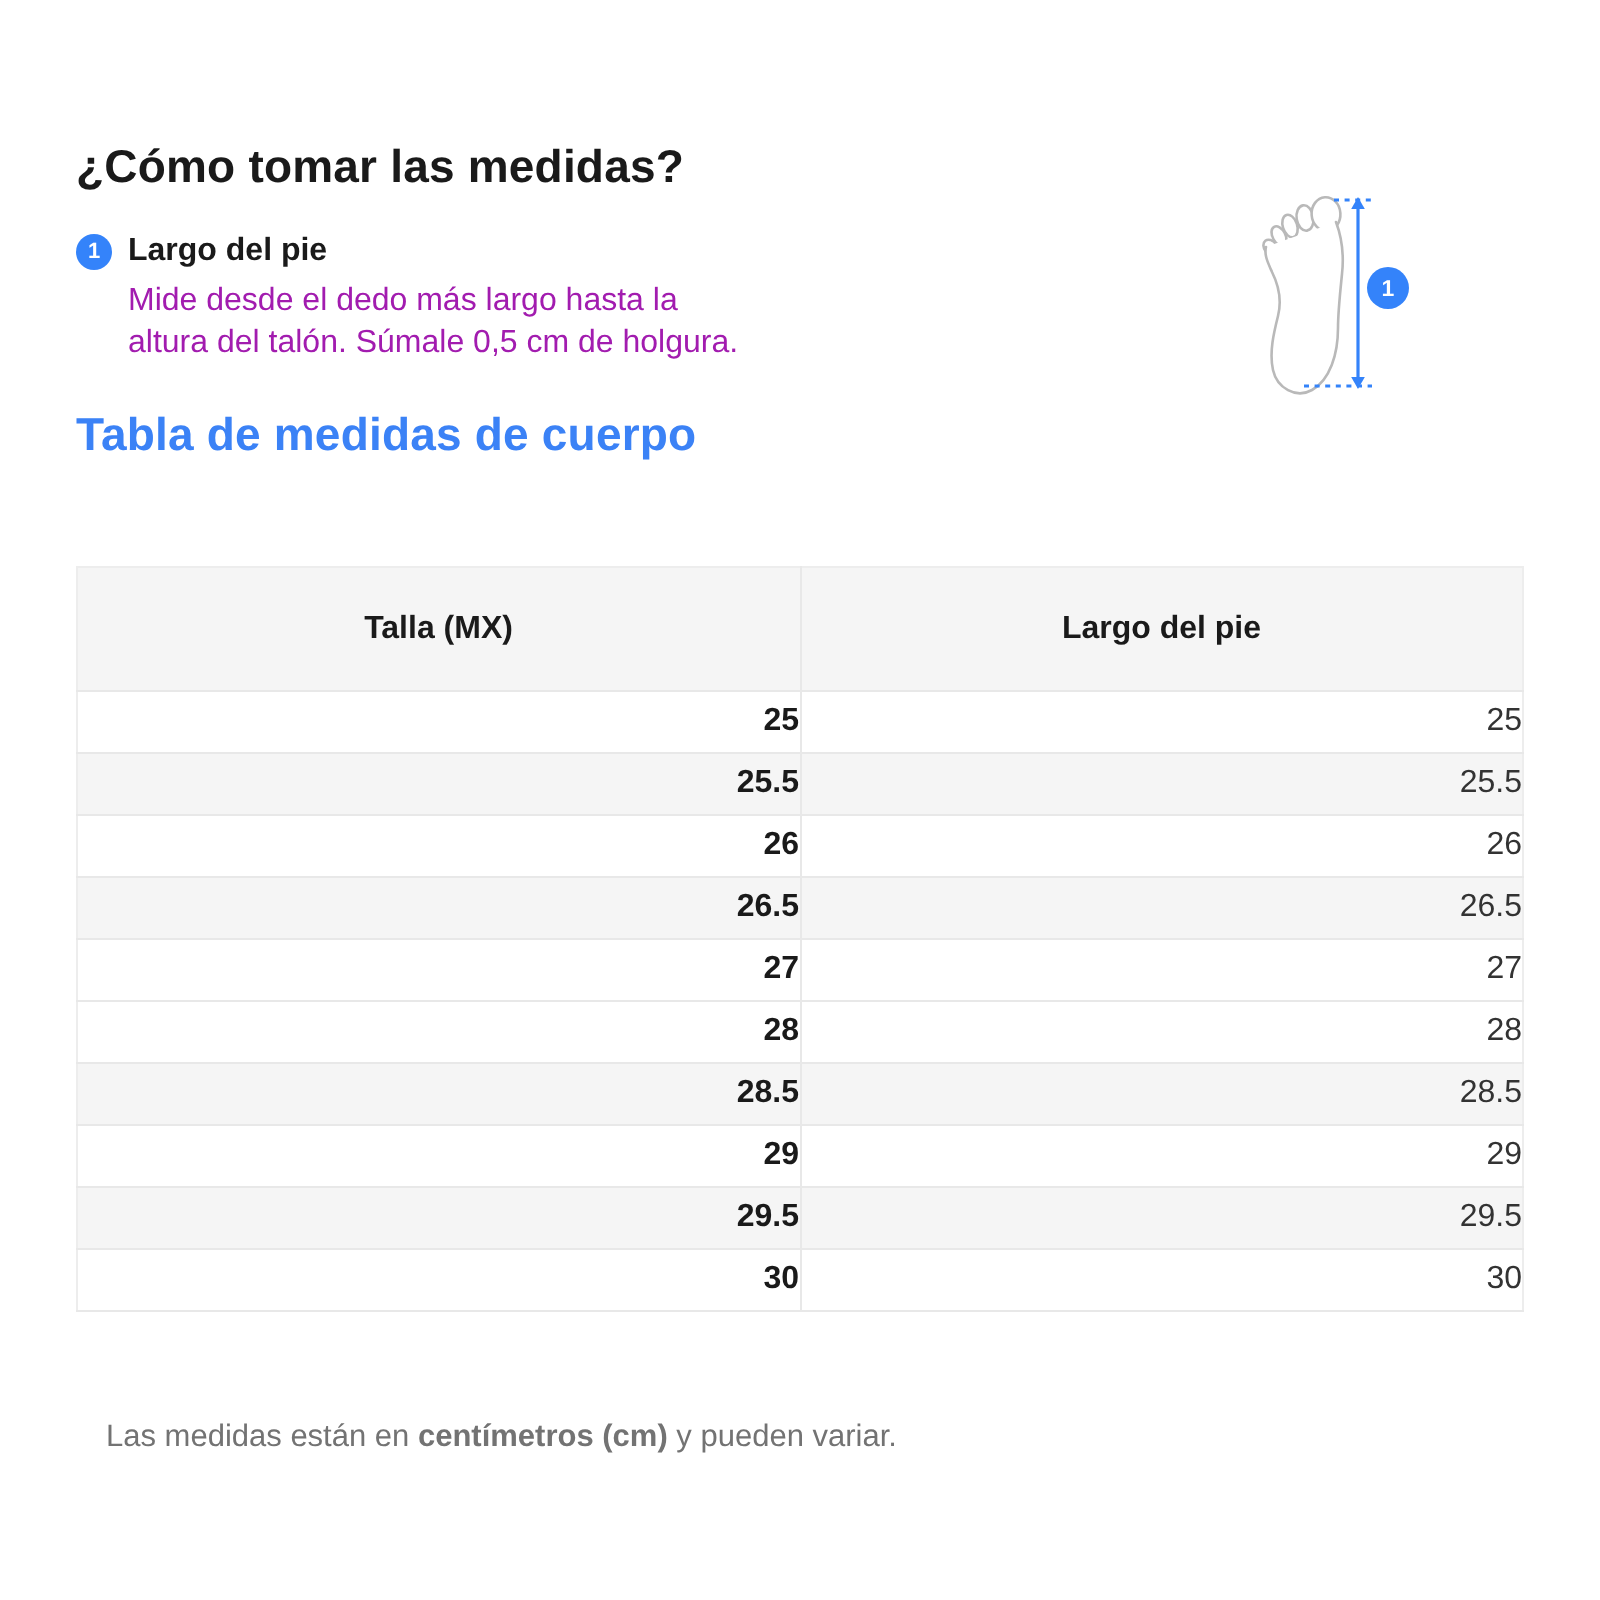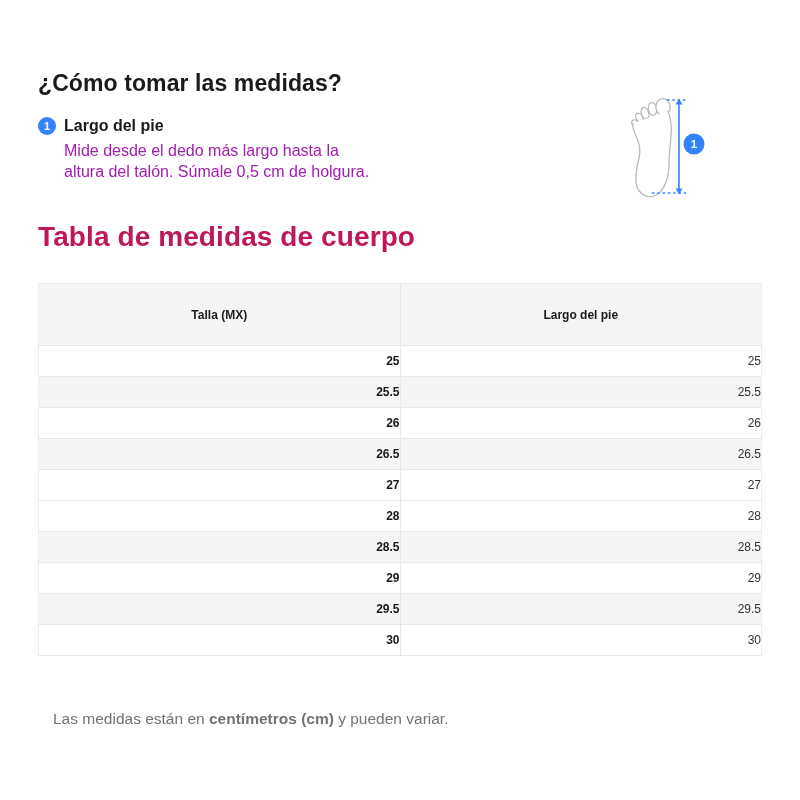--- a/index.html
+++ b/index.html
@@ -33,31 +33,31 @@
     font-size: 16px; font-weight: 700; color: #1a1a1a;
   }
   .measure-desc {
     position: absolute; left: 26px; top: 26px; width: 330px;
     font-size: 16px; line-height: 20.5px; color: #a21caf;
   }
 
   .foot-diagram { position: absolute; left: 622px; top: 93px; width: 100px; height: 114px; }
 
   .h2 {
-    position: absolute; left: 38px; top: 221px;
-    font-size: 28px; font-weight: 700; color: #be185d;
+    position: absolute; left: 38px; top: 204px;
+    font-size: 23px; font-weight: 700; color: #3b82f6;
     letter-spacing: 0.1px;
   }
 
   
   .size-table {
     position: absolute; left: 38px; top: 283px; width: 724px;
     border-collapse: collapse; table-layout: fixed;
     border: 1px solid #ededed;
-    font-size: 12px;
+    font-size: 16px;
   }
   .size-table th {
     height: 62px; background: #f5f5f5;
     font-weight: 700; color: #1a1a1a; text-align: center;
     border-bottom: 1px solid #e8e8e8;
   }
   .size-table td {
     height: 31px; text-align: right; vertical-align: middle;
     color: #333333; border-bottom: 1px solid #e8e8e8;
   }

